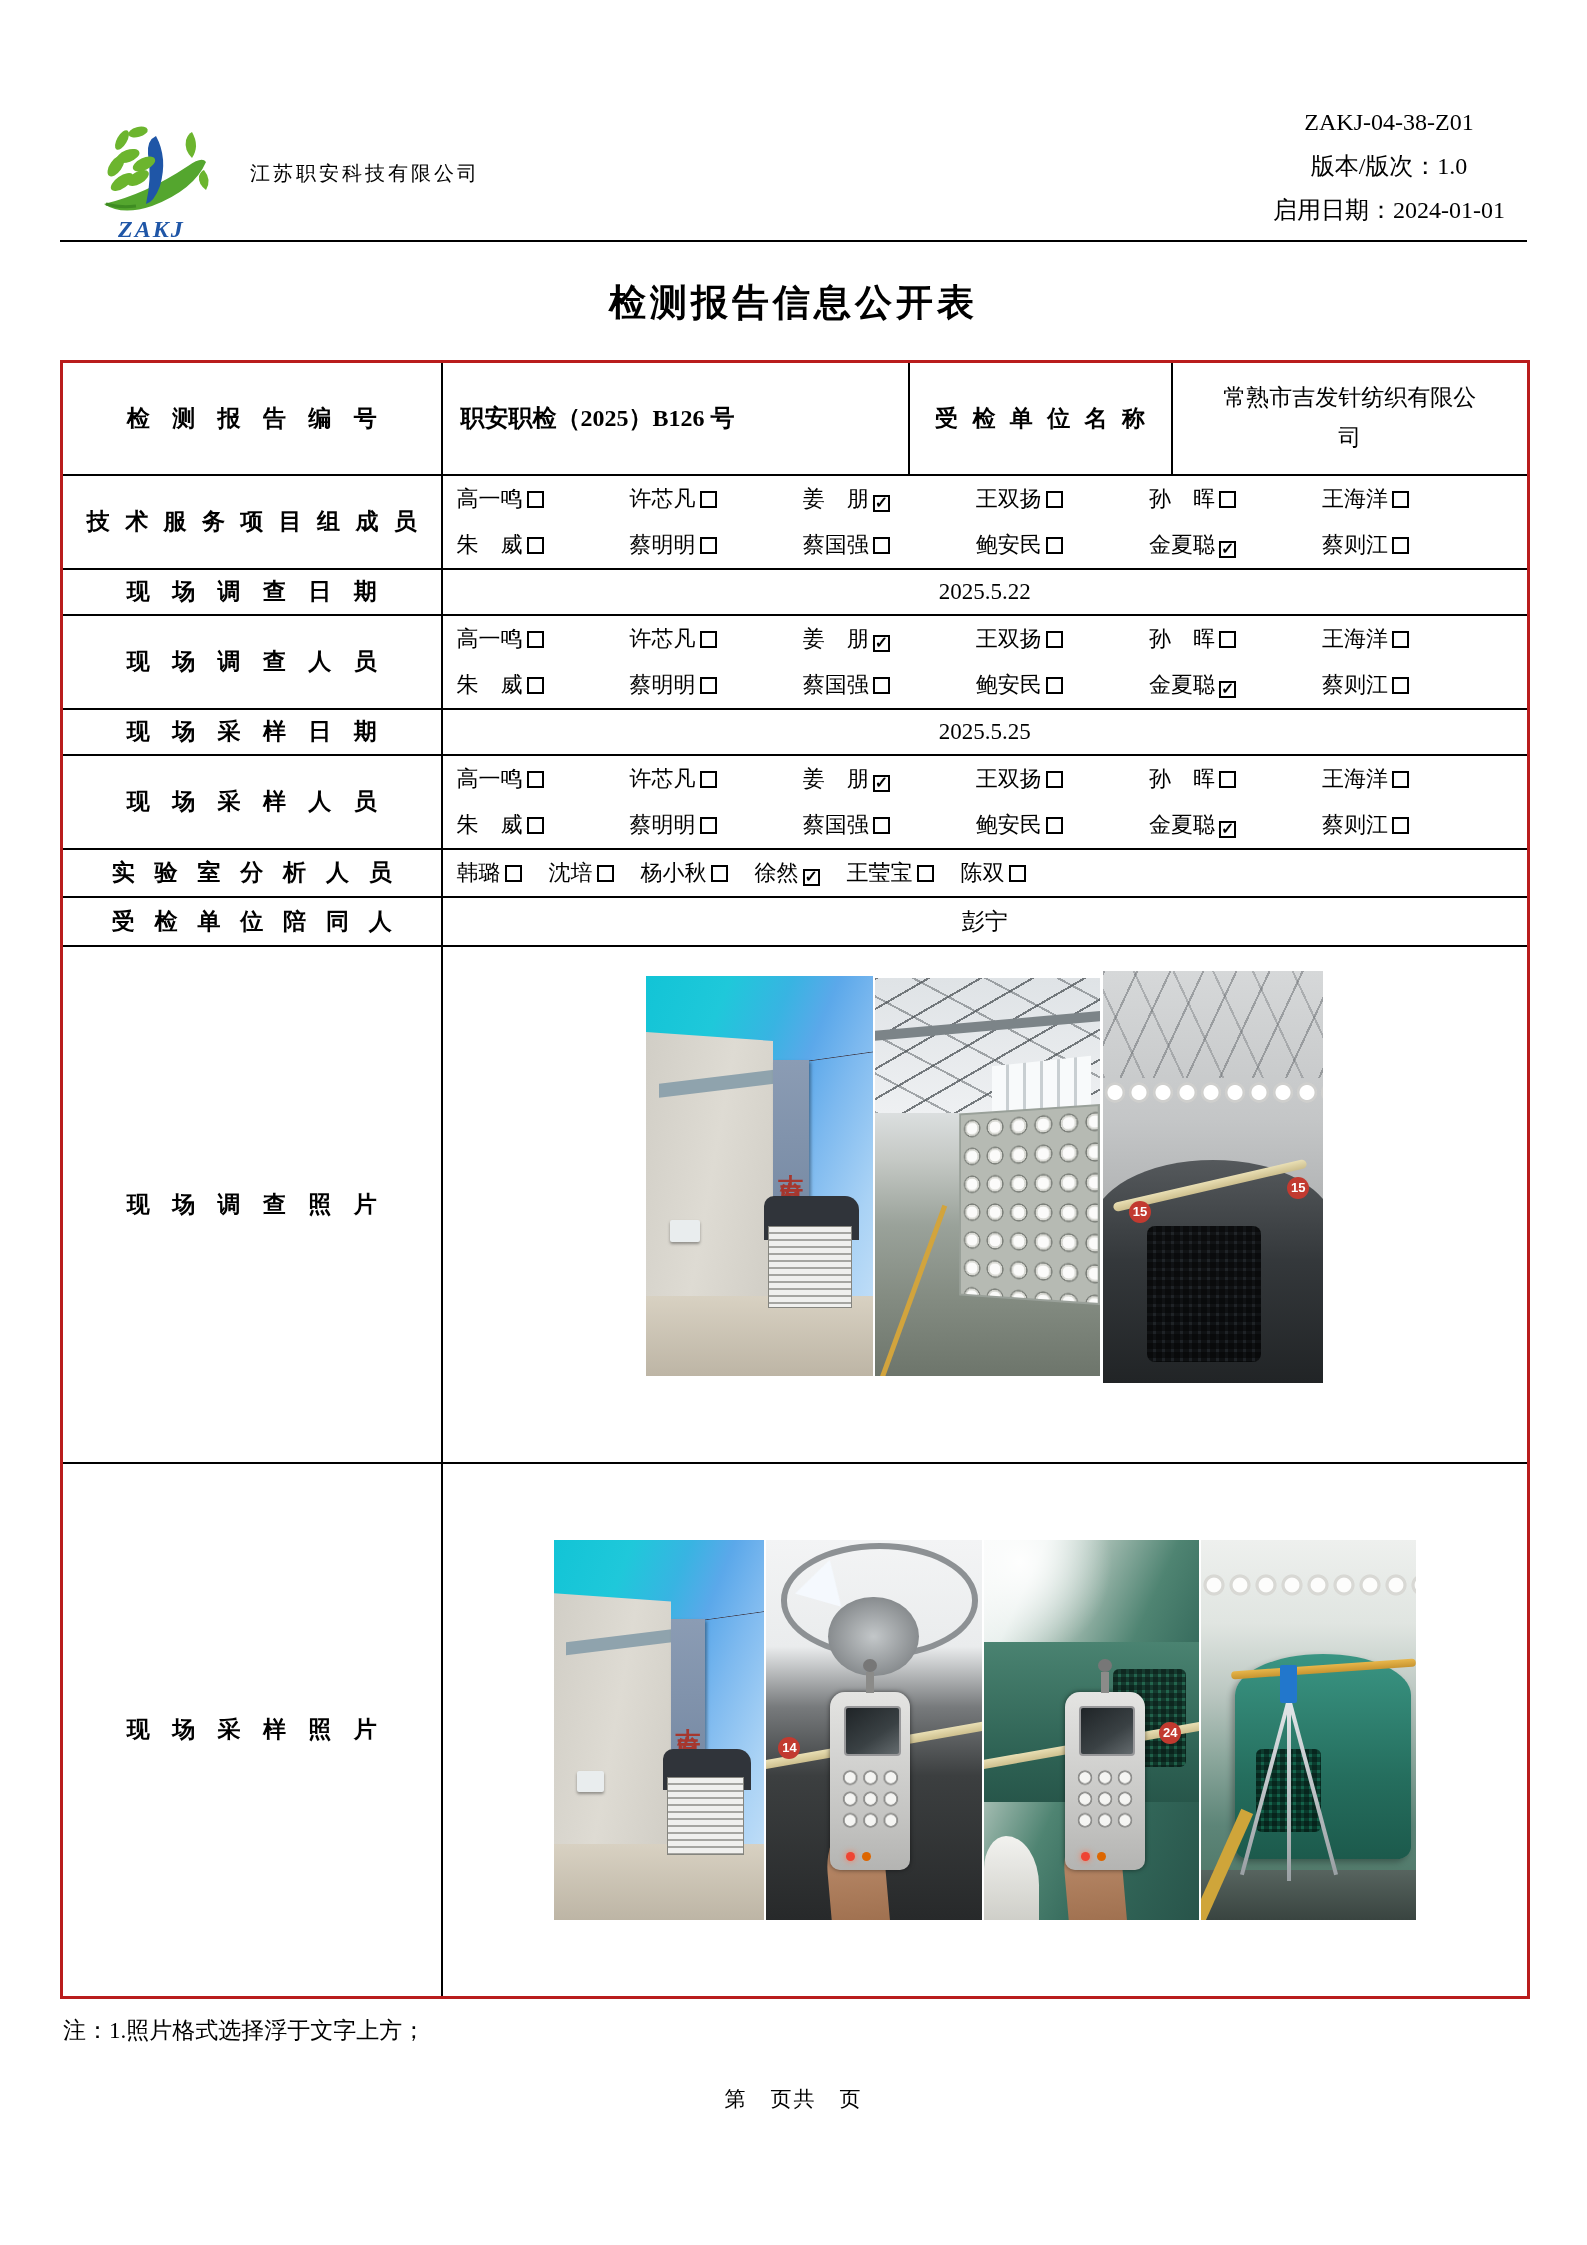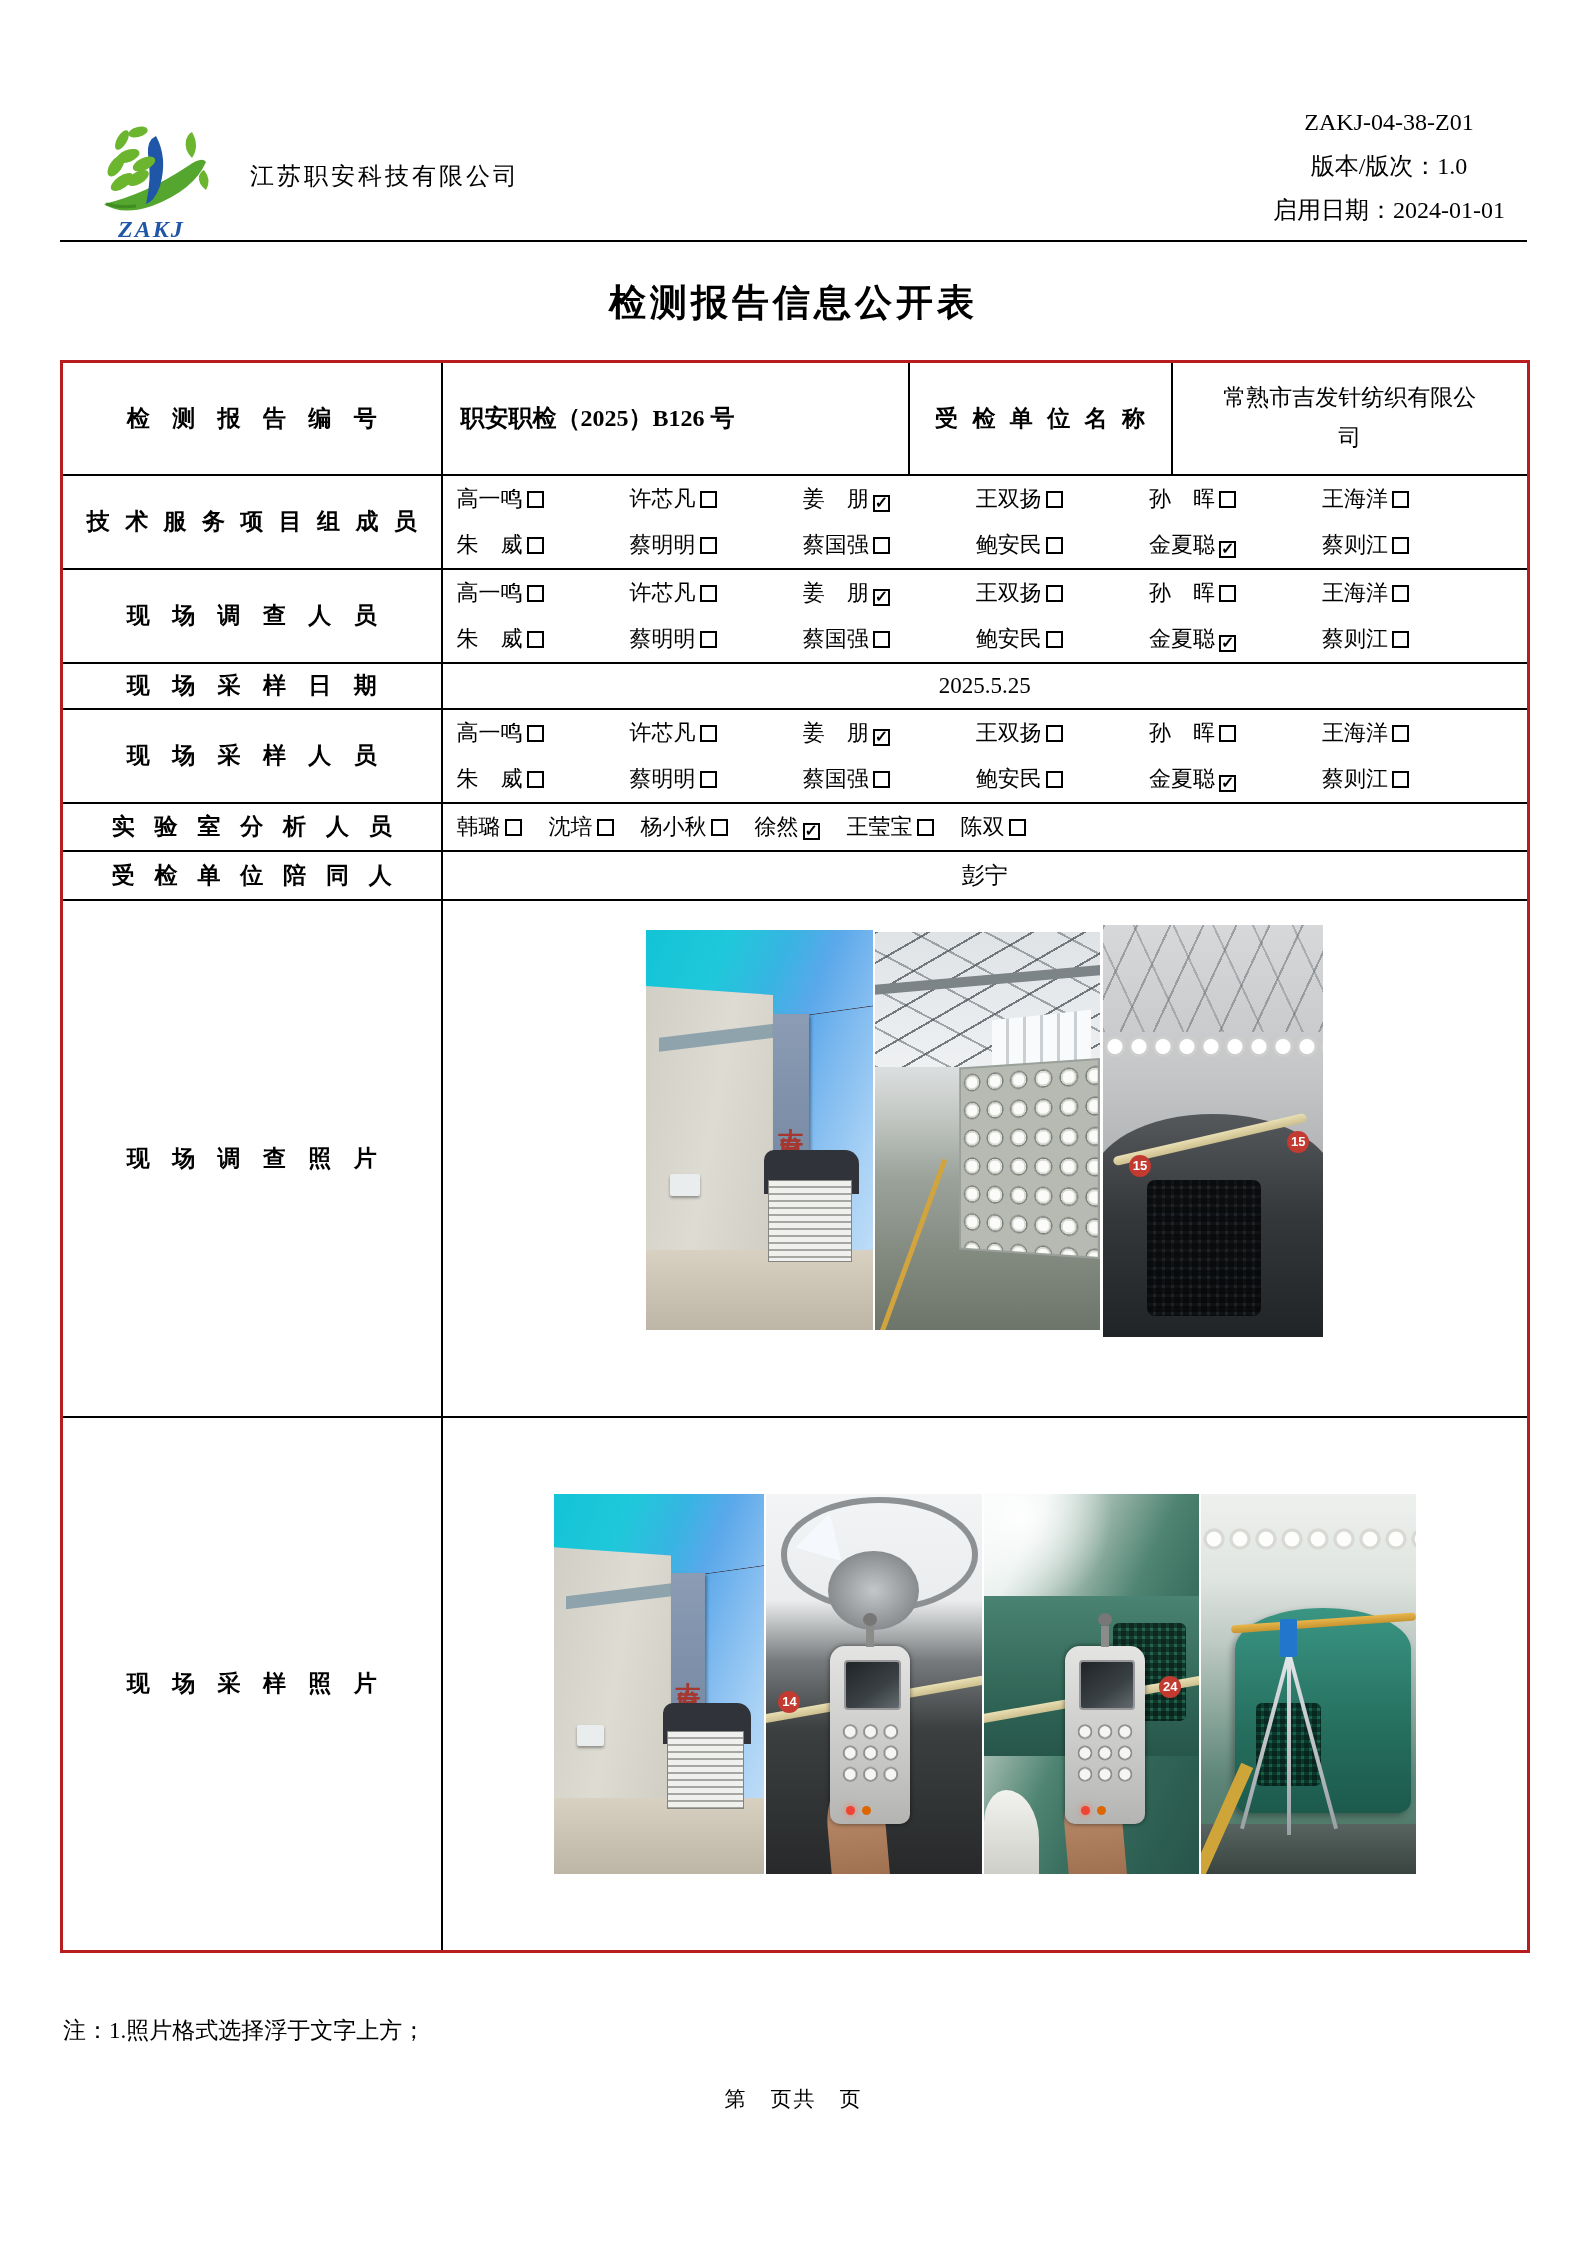--- a/index.html
+++ b/index.html
@@ -2,21 +2,21 @@
 <html><head>
 <meta charset="utf-8">
 <style>
   html,body{margin:0;padding:0;background:#888;}
   #page{position:relative;width:1587px;height:2245px;background:#fff;margin:0 auto;overflow:hidden;
         font-family:"Liberation Serif","DejaVu Serif",serif;color:#000;}
   
   #logo{position:absolute;left:92px;top:118px;width:140px;height:100px;}
   #logo-text{position:absolute;left:118px;top:216px;font-size:24px;font-weight:700;font-style:italic;
              color:#1f56a7;letter-spacing:2px;font-family:"Liberation Serif",serif;}
-  #company-name{position:absolute;left:250px;top:160px;font-size:24px;letter-spacing:3px;}
+  #company-name{position:absolute;left:250px;top:160px;font-size:20px;letter-spacing:3px;}
   #header-right{position:absolute;right:82px;top:100px;text-align:center;font-size:24px;line-height:44px;}
   #header-rule{position:absolute;left:60px;top:240px;width:1467px;height:2px;background:#000;}
   
   #doc-title{position:absolute;left:60px;top:278px;width:1467px;text-align:center;
              font-size:37px;font-weight:700;letter-spacing:4px;}
   
   table{position:absolute;left:60px;top:360px;width:1467px;border-collapse:collapse;table-layout:fixed;
         border:3px solid #b91c1c;}
   td{border:2px solid #000;text-align:center;vertical-align:middle;font-size:23px;padding:0;overflow:hidden;}
   .label{font-weight:700;}
@@ -211,20 +211,26 @@
         <div class="names">
               <span class="name-item"><span>朱　威</span><span class="cb"></span></span>
               <span class="name-item"><span>蔡明明</span><span class="cb"></span></span>
               <span class="name-item"><span>蔡国强</span><span class="cb"></span></span>
               <span class="name-item"><span>鲍安民</span><span class="cb"></span></span>
               <span class="name-item"><span>金夏聪</span><span class="cb">✓</span></span>
               <span class="name-item"><span>蔡则江</span><span class="cb"></span></span>
             </div>
       </td>
     </tr>
+    <tr style="height:46px">
+      <td class="label">
+            <span class="dist" style="width:250px">现场调查日期</span>
+          </td>
+      <td colspan="3">2025.5.22</td>
+    </tr>
     <tr style="height:92px">
       <td class="label">
             <span class="dist" style="width:250px">现场调查人员</span>
           </td>
       <td colspan="3">
         <div class="names">
               <span class="name-item"><span>高一鸣</span><span class="cb"></span></span>
               <span class="name-item"><span>许芯凡</span><span class="cb"></span></span>
               <span class="name-item"><span>姜　朋</span><span class="cb">✓</span></span>
               <span class="name-item"><span>王双扬</span><span class="cb"></span></span>

